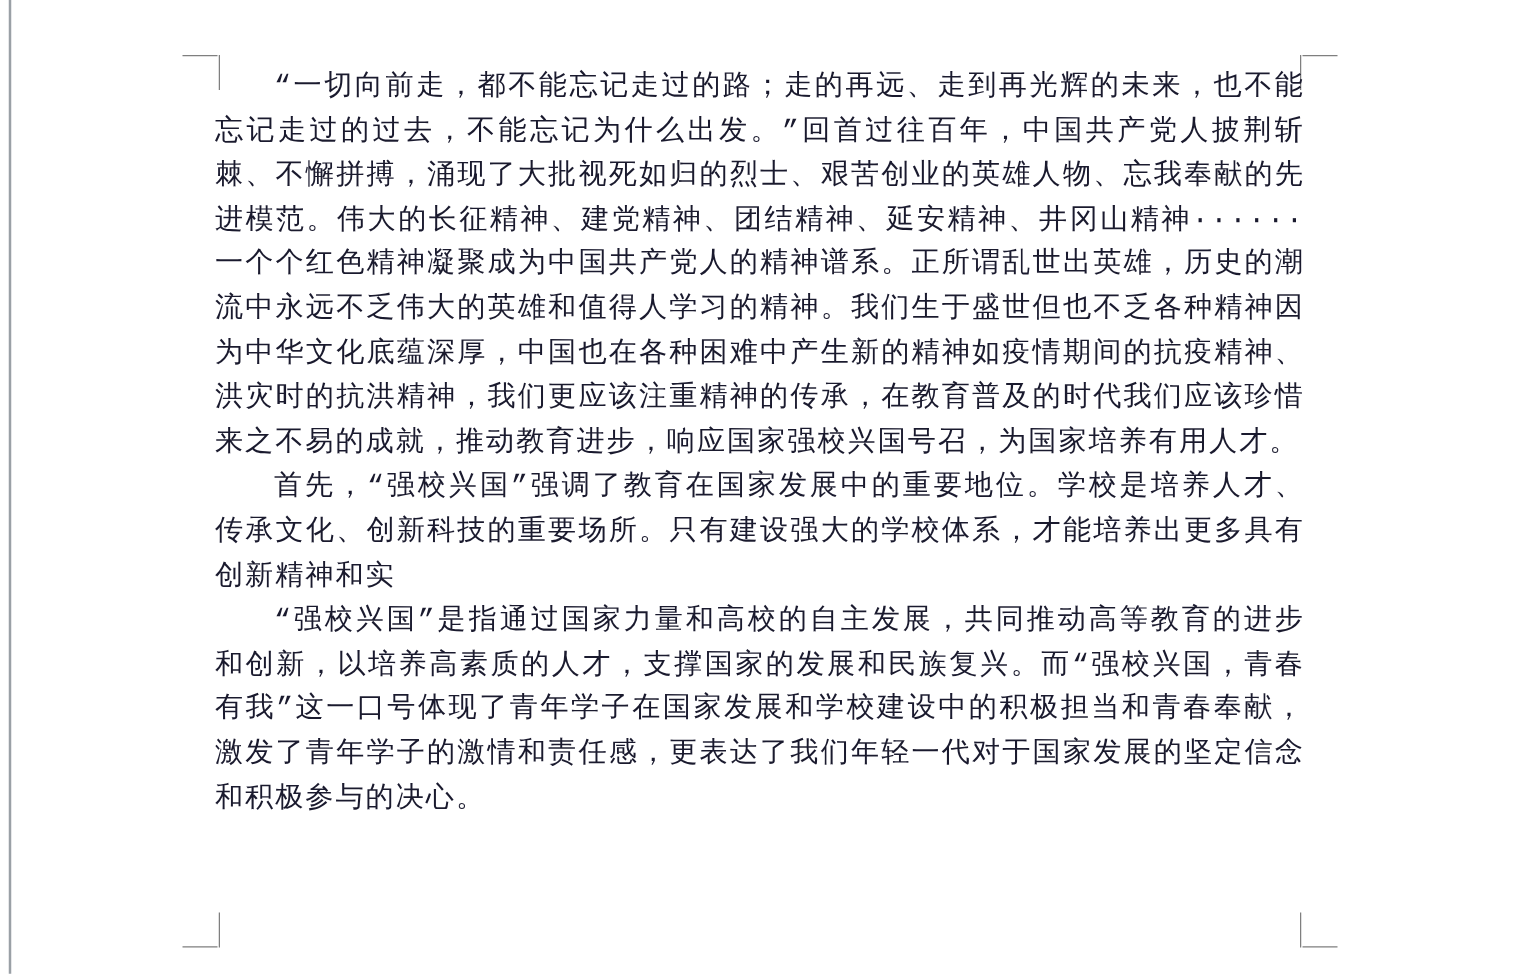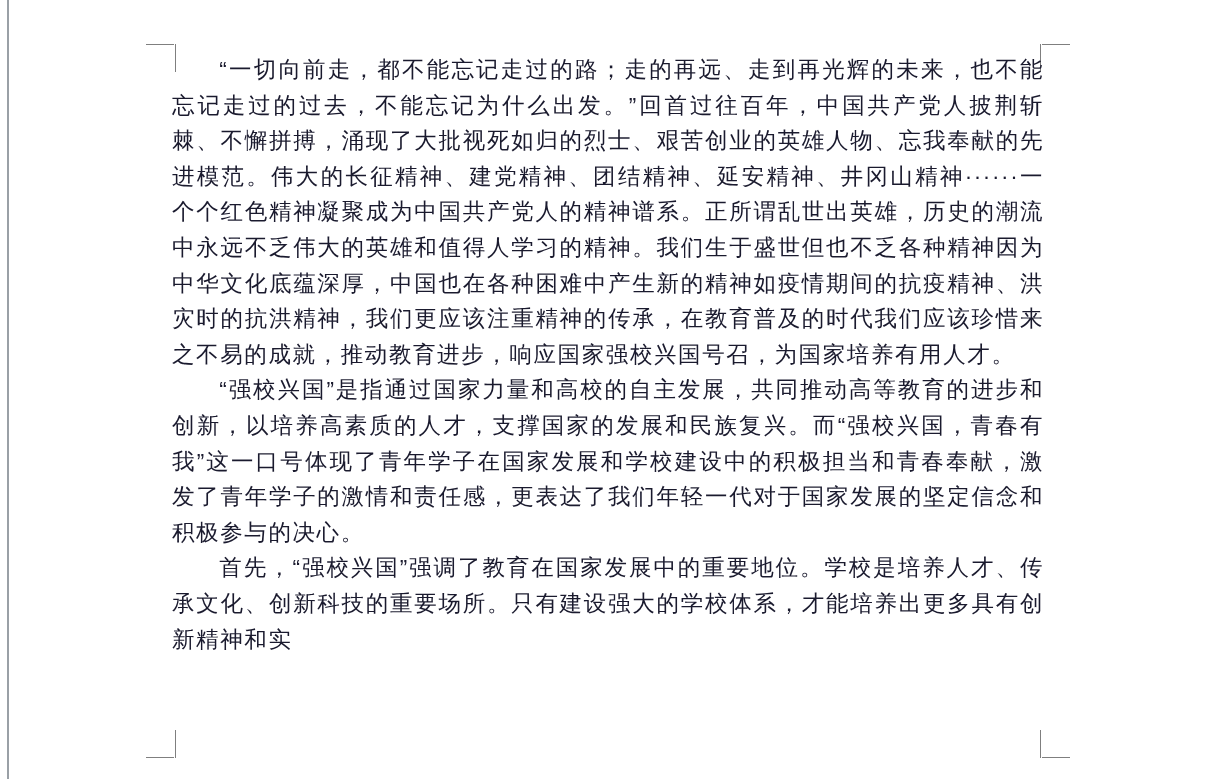--- a/index.html
+++ b/index.html
@@ -57,21 +57,21 @@
   .mark-br .v { left: 0px; top: 2px; }
 
   .content {
     position: absolute;
     left: 172px;
     top: 52px;
     width: 872px;
   }
   p {
     margin: 0;
-    font-family: Liberation Sans, sans-serif;
+    font-family: Liberation Mono, monospace;
     font-size: 22.5px;
     line-height: 35.6px;
     color: #1a1a2e;
     text-align: justify;
     text-justify: inter-character;
     letter-spacing: 1.6px;
     word-break: break-all;
     text-indent: 2.1em;
   }
 </style>
@@ -94,17 +94,17 @@
     <span class="h"></span>
       <span class="v"></span>
   </div>
   <div class="mark mark-br">
     <span class="h"></span>
       <span class="v"></span>
   </div>
 
   <div class="content">
     <p>“一切向前走，都不能忘记走过的路；走的再远、走到再光辉的未来，也不能忘记走过的过去，不能忘记为什么出发。”回首过往百年，中国共产党人披荆斩棘、不懈拼搏，涌现了大批视死如归的烈士、艰苦创业的英雄人物、忘我奉献的先进模范。伟大的长征精神、建党精神、团结精神、延安精神、井冈山精神······一个个红色精神凝聚成为中国共产党人的精神谱系。正所谓乱世出英雄，历史的潮流中永远不乏伟大的英雄和值得人学习的精神。我们生于盛世但也不乏各种精神因为中华文化底蕴深厚，中国也在各种困难中产生新的精神如疫情期间的抗疫精神、洪灾时的抗洪精神，我们更应该注重精神的传承，在教育普及的时代我们应该珍惜来之不易的成就，推动教育进步，响应国家强校兴国号召，为国家培养有用人才。</p>
+    <p>首先，“强校兴国”强调了教育在国家发展中的重要地位。学校是培养人才、传承文化、创新科技的重要场所。只有建设强大的学校体系，才能培养出更多具有创新精神和实</p>
     <p>“强校兴国”是指通过国家力量和高校的自主发展，共同推动高等教育的进步和创新，以培养高素质的人才，支撑国家的发展和民族复兴。而“强校兴国，青春有我”这一口号体现了青年学子在国家发展和学校建设中的积极担当和青春奉献，激发了青年学子的激情和责任感，更表达了我们年轻一代对于国家发展的坚定信念和积极参与的决心。</p>
-    <p>首先，“强校兴国”强调了教育在国家发展中的重要地位。学校是培养人才、传承文化、创新科技的重要场所。只有建设强大的学校体系，才能培养出更多具有创新精神和实</p>
   </div>
 
 </div>
 
 </body></html>

